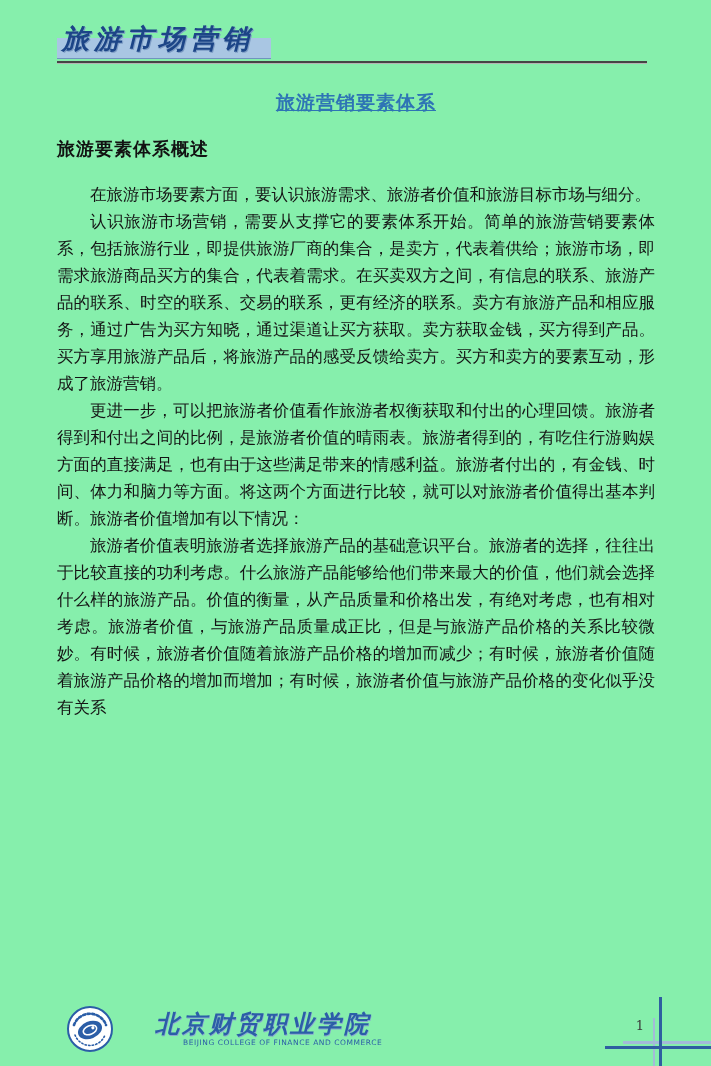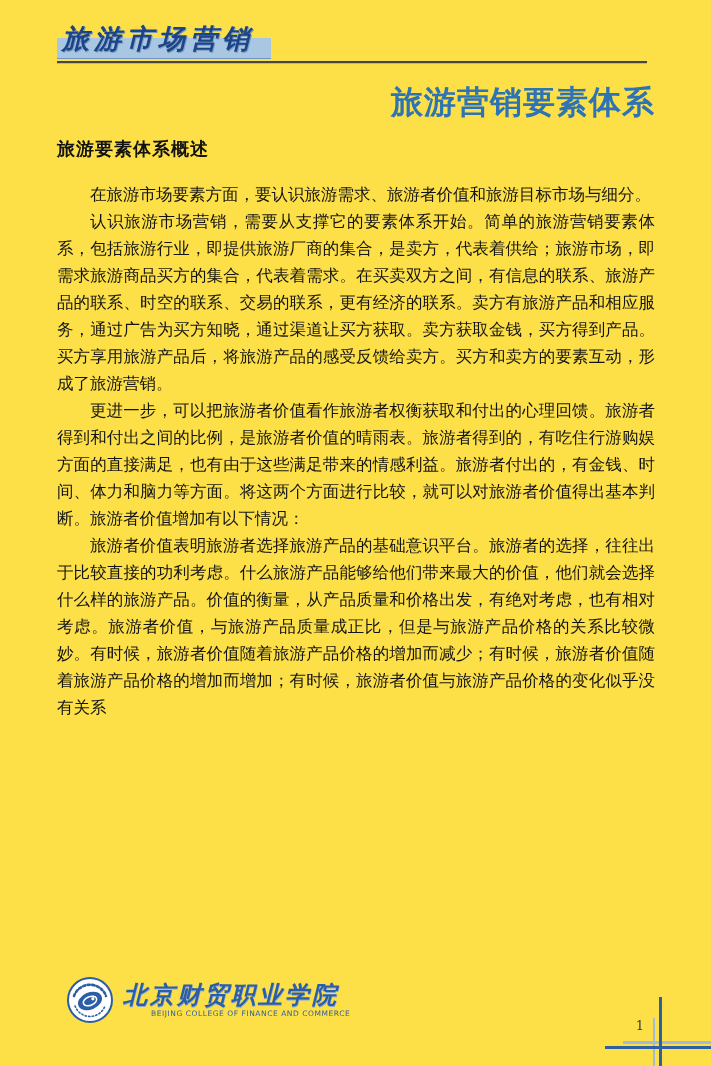--- a/index.html
+++ b/index.html
@@ -1,19 +1,19 @@
 <!DOCTYPE html>
 <html><head>
 <meta charset="utf-8">
 <style>
   html,body{margin:0;padding:0;background:#e8e8e8;}
   .page{
     position:relative;
     width:711px;height:1066px;
-    background:#fde047;
+    background:#86efac;
     margin:0 auto;
     overflow:hidden;
     font-family:"DejaVu Serif", serif;
   }
   
   .header-band{
     position:absolute;left:57px;top:38px;width:214px;height:20px;
     background:#a9c6e3;border-bottom:1px solid #6f94bd;
   }
   .header-script{
@@ -25,43 +25,43 @@
     text-shadow:1px 1px 0 #7d9cc4;
     white-space:nowrap;
   }
   .header-rule{
     position:absolute;left:57px;top:61px;width:590px;height:2px;
     background:#454545;border-bottom:1px solid #b5b5b5;
   }
   
   .main-title{
     position:absolute;left:57px;top:84px;width:598px;
-    text-align:right;
+    text-align:center;
     font-family:"DejaVu Sans", sans-serif;
-    font-weight:bold;font-size:32px;line-height:36px;
-    color:#2e74b5;letter-spacing:1px;
+    font-weight:bold;font-size:19px;line-height:36px;
+    color:#2e74b5;letter-spacing:1px;text-decoration:underline;
   }
   .sub-title{
     position:absolute;left:57px;top:134px;width:598px;
     text-align:left;
     font-family:Liberation Serif, serif;
     font-weight:bold;font-size:18px;line-height:30px;
     color:#121212;letter-spacing:1px;
   }
   
   .body-text{
     position:absolute;left:57px;top:181px;width:598px;
     font-size:16.5px;line-height:27px;color:#141414;
     text-align:justify;
   }
   .body-text p{margin:0;text-indent:2em;}
   
   .footer-logo{
-    position:absolute;left:66px;top:974px;height:52px;
-    display:flex;align-items:center;
+    position:absolute;left:66px;top:1003px;height:52px;
+    display:flex;align-items:center;gap:32px;
   }
   .seal{width:48px;height:48px;flex:0 0 auto;}
   .logo-text{margin-left:9px;color:#2b5ea7;}
   .logo-cn{
     font-family:"DejaVu Serif", serif;
     font-style:italic;font-weight:bold;
     font-size:24px;line-height:26px;letter-spacing:3px;
     color:#2b5ea7;white-space:nowrap;
     text-shadow:0.5px 0.5px 0 #8aa8d0;
   }

